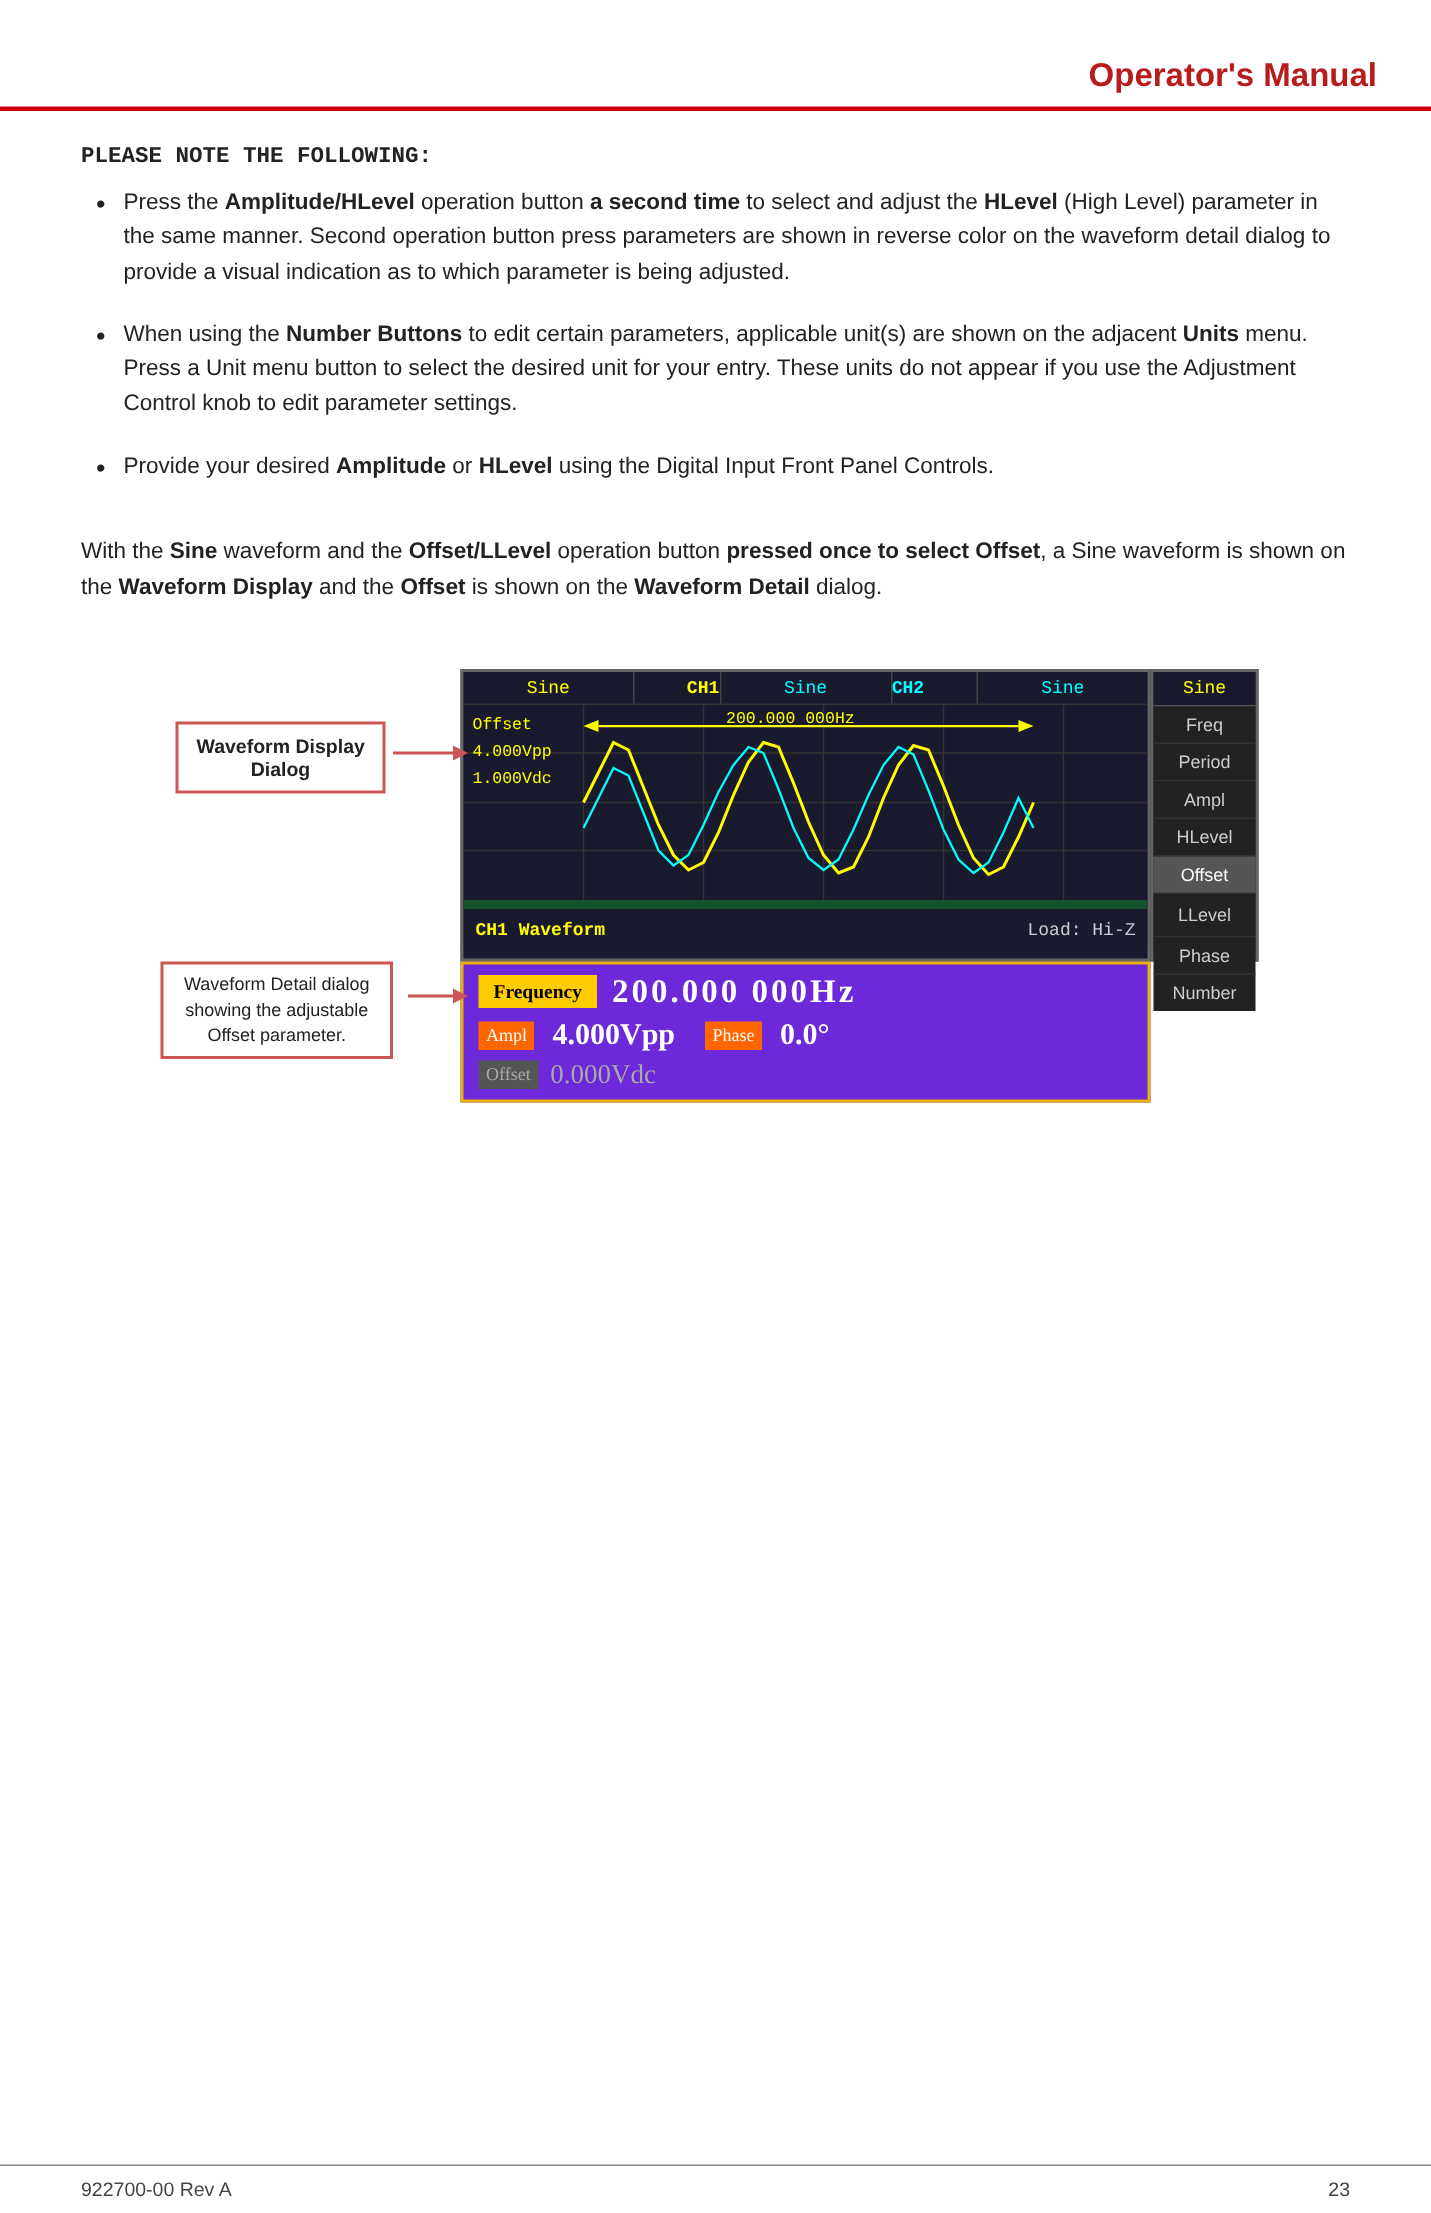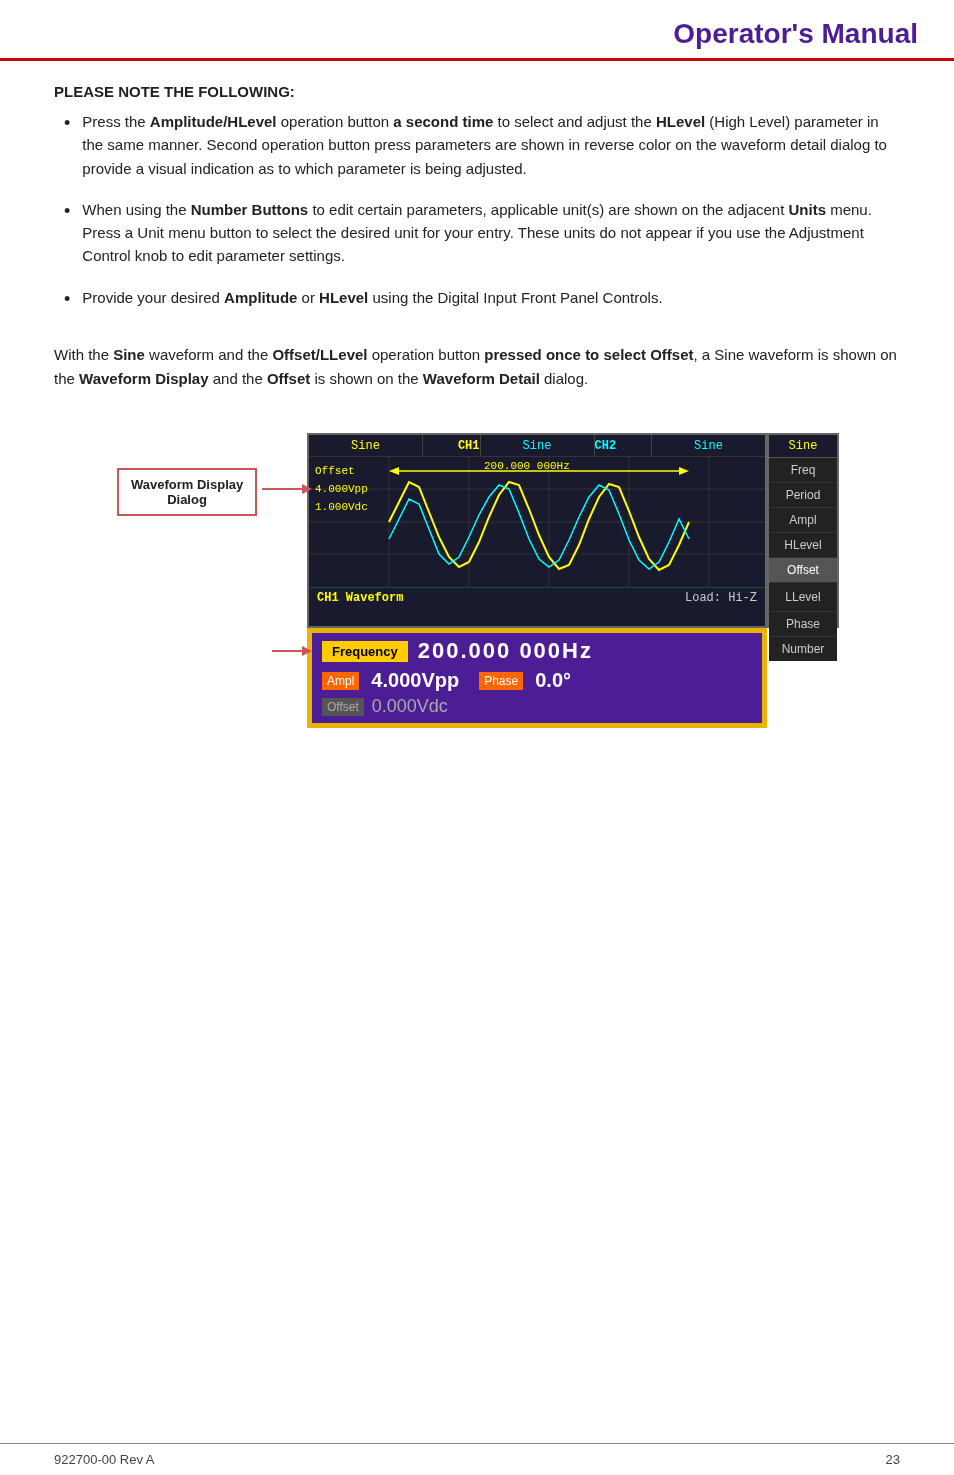--- a/index.html
+++ b/index.html
@@ -14,34 +14,36 @@
     }
 
     
     .header {
       display: flex;
       justify-content: flex-end;
       padding: 18px 36px 8px 36px;
       border-bottom: 3px solid #c00;
     }
     .header-title {
-      font-size: 28px;
+      font-size: 22px;
       font-weight: bold;
-      color: #4c1d95;
+      color: #b91c1c;
+      margin-top: 19px;
     }
 
     
     .content {
       padding: 22px 54px 20px 54px;
     }
 
     .note-heading {
       font-weight: bold;
       font-size: 15px;
       margin-bottom: 10px;
+      font-family: Liberation Mono, monospace;
     }
 
     ul.bullet-list {
       list-style: none;
       padding: 0;
       margin: 0 0 0 10px;
     }
     ul.bullet-list li {
       display: flex;
       align-items: flex-start;
@@ -140,20 +142,25 @@
 
   <div class="diagram-wrap">
     <div style="position: relative; width: 740px; height: 310px;">
 
       <div style="position: absolute; left: 10px; top: 55px; width: 145px; z-index: 2;">
         <div class="annot-box-top" style="border: 2px solid #c55; background: #fff; padding: 7px 12px; font-size: 13px; font-weight: bold; text-align: center;">
           Waveform Display<br>Dialog
         </div>
       </div>
 
+      <div style="position: absolute; left: 0px; top: 215px; width: 165px; z-index: 2;">
+        <div class="annot-box-bottom" style="border: 2px solid #c55; background: #fff; padding: 5px 10px; font-size: 12px; text-align: center; line-height: 1.4;">
+          Waveform Detail dialog<br>showing the adjustable<br>Offset parameter.
+        </div>
+      </div>
 
       <svg style="position:absolute;top:0;left:0;width:100%;height:100%;pointer-events:none;z-index:3;">
 
         <line x1="155" y1="76" x2="195" y2="76" stroke="#c55" stroke-width="2"></line>
         <polygon points="195,71 205,76 195,81" fill="#c55"></polygon>
 
         <line x1="165" y1="238" x2="195" y2="238" stroke="#c55" stroke-width="2"></line>
         <polygon points="195,233 205,238 195,243" fill="#c55"></polygon>
       </svg>
 
@@ -199,41 +206,41 @@
                 80,82 90,62 100,42 110,47 120,72 130,97 140,107 150,100 160,80 170,58 180,40 190,28 200,32 210,56 220,82 230,102 240,110 250,103 260,83 270,60 280,40 290,28 300,33 310,57 320,83 330,103 340,112 350,105 360,85 370,62 380,82" stroke="#00ffff" stroke-width="1.5" fill="none"></polyline>
             </svg>
 
             <div style="position:absolute; left:6px; top:6px; color:#ffff00; font-size:11px; line-height:1.6;">
               <div style="color:#ffff00;">Offset</div>
               <div style="color:#ffff00;">4.000Vpp</div>
               <div style="color:#ffff00;">1.000Vdc</div>
             </div>
           </div>
 
-          <div style="background:#1a1a2e; border-top:1px solid #14532d; padding:3px 8px; display:flex; align-items:flex-start; height:30px;">
+          <div style="background:#1a1a2e; border-top:6px solid #14532d; padding:3px 8px; display:flex; align-items:flex-end; height:30px;">
             <span style="color:#ffff00; font-size:12px; font-weight:bold; margin-right:8px;">CH1 Waveform</span>
             <span style="color:#ccc; font-size:12px; margin-left:auto;">Load: Hi-Z</span>
           </div>
         </div>
 
         <div style="background:#222; border:2px solid #666; width:72px; display:flex; flex-direction:column; height:195px; margin-left:0;">
           <div style="background:#1a1a2e; color:#ffff00; font-size:12px; text-align:center; padding:4px 0; border-bottom:1px solid #555; font-family:'Courier New',monospace;">Sine</div>
           <div style="color:#ccc; font-size:12px; text-align:center; padding:5px 0; border-bottom:1px solid #333; background:#222;">Freq</div>
           <div style="color:#ccc; font-size:12px; text-align:center; padding:5px 0; border-bottom:1px solid #333; background:#222;">Period</div>
           <div style="color:#ccc; font-size:12px; text-align:center; padding:5px 0; border-bottom:1px solid #333; background:#222;">Ampl</div>
           <div style="color:#ccc; font-size:12px; text-align:center; padding:5px 0; border-bottom:1px solid #333; background:#222;">HLevel</div>
           <div style="color:#fff; font-size:12px; text-align:center; padding:5px 0; border-bottom:1px solid #333; background:#555;">Offset</div>
           <div style="color:#ccc; font-size:12px; text-align:center; padding:7px 0; border-bottom:1px solid #333; background:#222;">LLevel</div>
           <div style="color:#ccc; font-size:12px; text-align:center; padding:5px 0; border-bottom:1px solid #333; background:#222;">Phase</div>
           <div style="color:#ccc; font-size:12px; text-align:center; padding:5px 0; background:#222;">Number</div>
         </div>
       </div>
 
       <div style="position:absolute; left:200px; top:215px; width:460px;">
-        <div style="background:#4c1d95; border:5px solid #eab308; font-family:Liberation Sans, sans-serif; padding:5px 10px 6px 10px;">
+        <div style="background:#6d28d9; border:2px solid #eab308; font-family:Liberation Serif, serif; padding:5px 10px 6px 10px;">
 
           <div style="display:flex; align-items:center; margin-bottom:5px;">
             <div style="background:#ffcc00; color:#000; font-size:13px; font-weight:bold; padding:3px 10px; margin-right:10px;">Frequency</div>
             <div style="color:#fff; font-size:22px; font-weight:bold; letter-spacing:2px;">200.000 000Hz</div>
           </div>
 
           <div style="display:flex; align-items:center; gap:12px; margin-bottom:4px;">
             <div style="background:#ff6600; color:#fff; font-size:12px; padding:2px 5px;">Ampl</div>
             <div style="color:#fff; font-size:20px; font-weight:bold;">4.000Vpp</div>
             <div style="background:#ff6600; color:#fff; font-size:12px; padding:2px 5px; margin-left:8px;">Phase</div>

